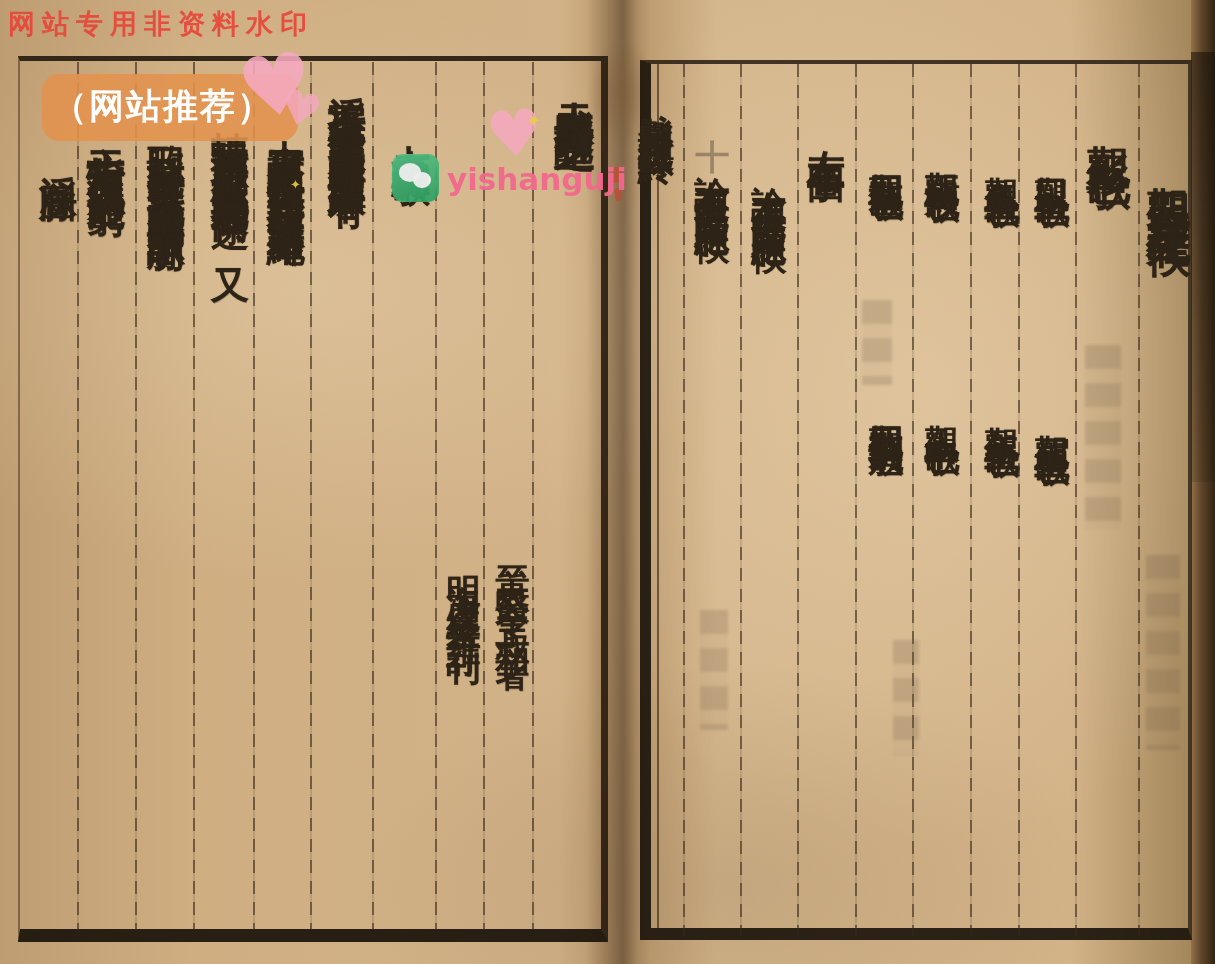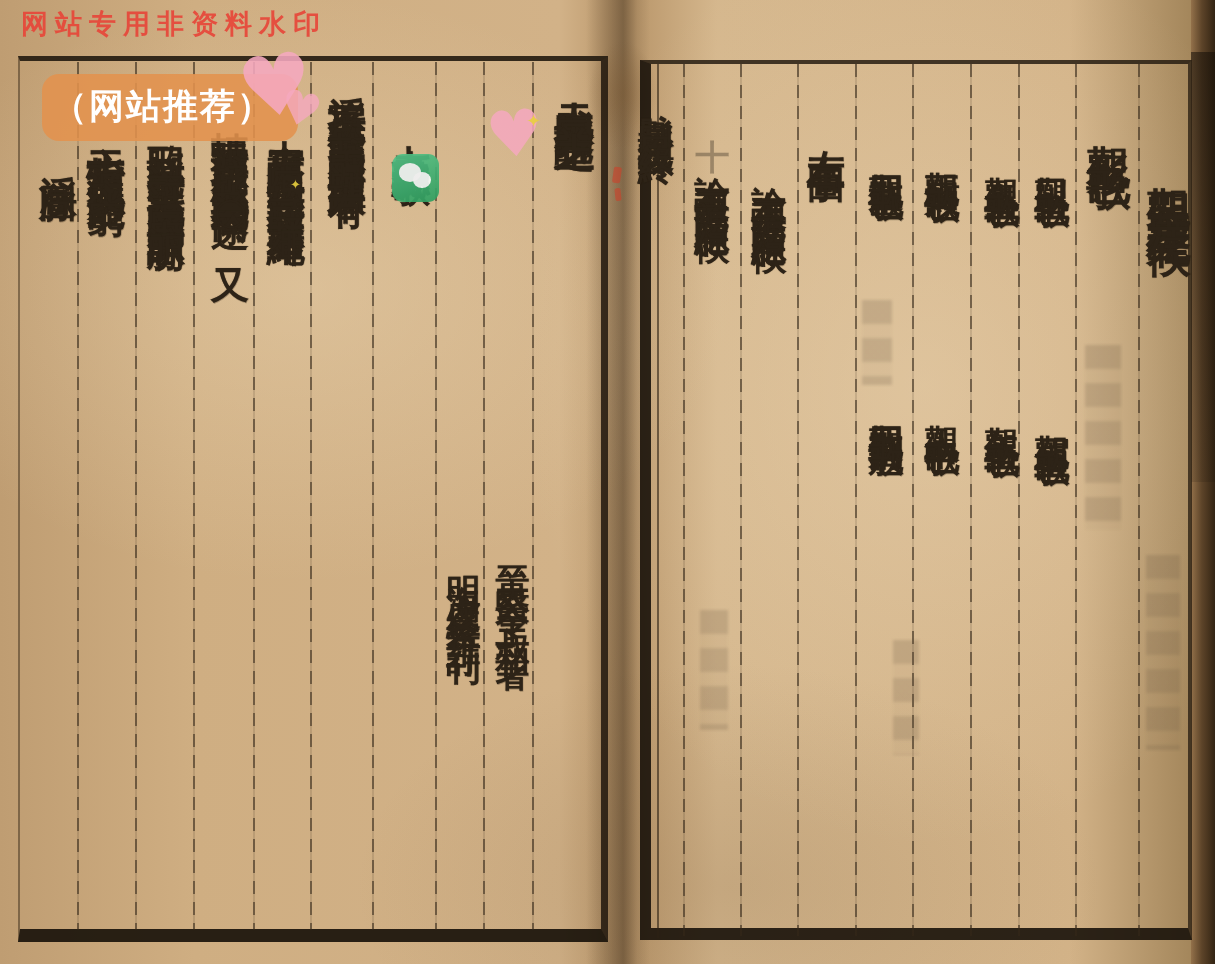--- a/index.html
+++ b/index.html
@@ -21,21 +21,21 @@
     background:repeating-linear-gradient(180deg, rgba(98,82,62,.26) 0 24px, rgba(98,82,62,.05) 24px 38px);}
   .gutter{position:absolute;left:586px;top:0;width:64px;height:964px;
     background:linear-gradient(90deg, rgba(60,42,24,0) 0%, rgba(72,52,30,.30) 35%, rgba(44,30,16,.42) 58%, rgba(60,42,24,.12) 80%, rgba(60,42,24,0) 100%);}
   .gutter-stain{position:absolute;left:588px;top:40px;width:70px;height:110px;border-radius:50%;
     background:radial-gradient(ellipse at center, rgba(120,88,52,.45), transparent 70%);}
   .edge-right{position:absolute;right:0;top:0;width:24px;height:964px;
     background:linear-gradient(90deg,#93714a 0%,#5d4429 45%,#332413 100%);}
   .edge-right::before{content:"";position:absolute;left:0;top:52px;width:100%;height:430px;
     background:linear-gradient(180deg, rgba(20,14,7,.55), rgba(20,14,7,.15));}
   
-  .wm-stamp{position:absolute;left:21px;top:6px;font-family:"DejaVu Sans",sans-serif;font-weight:bold;
+  .wm-stamp{position:absolute;left:8px;top:6px;font-family:"DejaVu Sans",sans-serif;font-weight:bold;
     font-size:27px;letter-spacing:7px;color:#e7473a;opacity:.92;}
   .wm-badge{position:absolute;left:42px;top:74px;background:rgba(226,146,77,.88);border-radius:17px;
     padding:9px 24px 11px 10px;font-family:"DejaVu Sans",sans-serif;font-weight:bold;font-size:35px;
     letter-spacing:2px;color:#fff;}
   .wm-site{position:absolute;left:306px;top:70px;font-family:"DejaVu Sans",sans-serif;font-weight:bold;
     font-size:42px;letter-spacing:0px;color:#9a2fd2;opacity:.78;}
   .wm-site2{position:absolute;left:447px;top:161px;font-family:"DejaVu Sans",sans-serif;font-weight:bold;
     font-size:31px;letter-spacing:0px;color:#f3688c;opacity:.95;}
   .heart{position:absolute;font-family:"DejaVu Sans",sans-serif;color:#f6a9c0;opacity:.88;line-height:1;}
   .sparkle{position:absolute;font-family:"DejaVu Sans",sans-serif;color:#e9d03f;opacity:.9;line-height:1;}
@@ -145,20 +145,21 @@
   <div class="wm-stamp">网站专用非资料水印</div>
 
   <div class="wm-badge">（网站推荐）</div>
 
 
   <div class="chat-icon">
     <div class="b1"></div>
     <div class="b2"></div>
   </div>
 
+  <div class="wm-site2">yishanguji</div>
 
   <div class="heart" style="left:238px;top:44px;font-size:84px;transform:rotate(-8deg);">♥</div>
   <div class="heart" style="left:280px;top:86px;font-size:46px;transform:rotate(14deg);opacity:.8;">♥</div>
   <div class="heart" style="left:486px;top:102px;font-size:64px;transform:rotate(-5deg);opacity:.85;">♥</div>
 
   <div class="sparkle" style="left:526px;top:112px;font-size:18px;">✦</div>
   <div class="sparkle" style="left:290px;top:178px;font-size:13px;">✦</div>
 
 </div>
 

